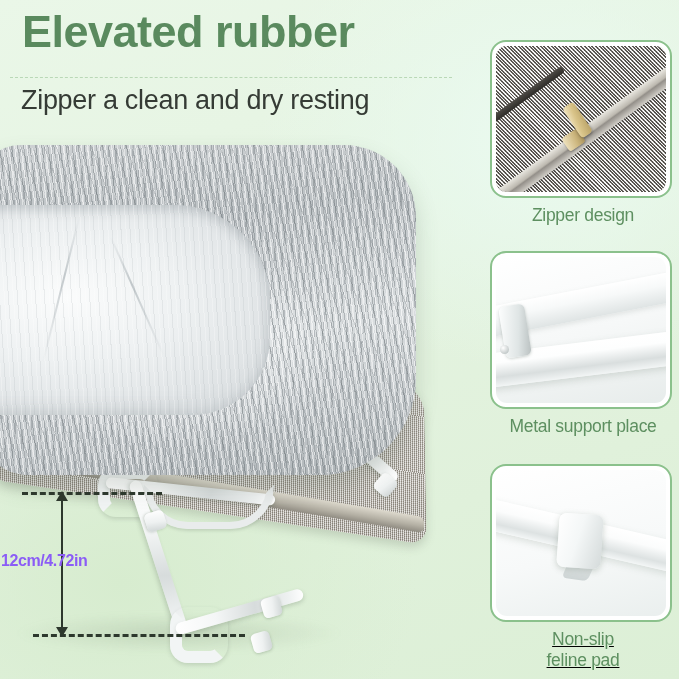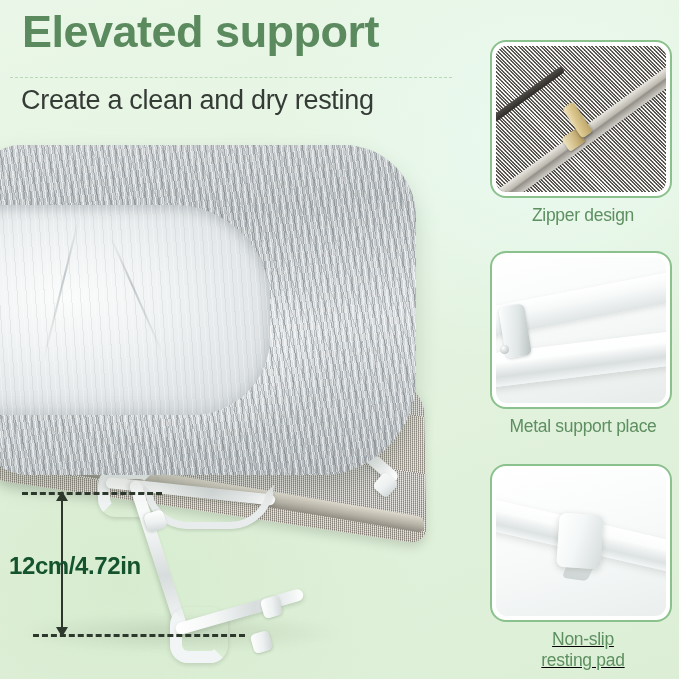--- a/index.html
+++ b/index.html
@@ -276,25 +276,25 @@
     left: -5px;
     width: 0; height: 0;
     border-left: 6px solid transparent;
     border-right: 6px solid transparent;
   }
   .dim-arrow::before { top: -9px; border-bottom: 10px solid #2d382d; }
   .dim-arrow::after { bottom: -9px; border-top: 10px solid #2d382d; }
 
   .dim-label {
     position: absolute;
-    left: 9px;
+    left: 1px;
     top: 552px;
-    font-size: 24px;
+    font-size: 16px;
     font-weight: bold;
-    color: #14532d;
+    color: #8b5cf6;
     letter-spacing: -0.4px;
     white-space: nowrap;
   }
 
   
   .features {
     position: absolute;
     left: 490px;
     top: 0;
     width: 189px;
@@ -449,26 +449,26 @@
     border-radius: 0 0 5px 5px;
   }
 </style>
 </head>
 <body>
 
 <div id="poster">
 
   <div class="bg-wash"></div>
 
-  <div class="headline">Elevated support</div>
+  <div class="headline">Elevated rubber</div>
 
   <div class="divider"></div>
 
   <div class="subhead">
-    <span class="ln">Create a clean and dry resting</span>
+    <span class="ln">Zipper a clean and dry resting</span>
   </div>
 
   <div class="product">
 
     <div class="ground-shadow"></div>
 
     <div class="deck"></div>
     <div class="deck-edge"></div>
 
     <div class="tube rail-right"></div>
@@ -536,18 +536,18 @@
       <div class="frame">
         <div class="frame-inner">
           <div class="thumb-pad"></div>
           <div class="pd-tube"></div>
           <div class="pd-tab"></div>
           <div class="pd-pad"></div>
         </div>
       </div>
       <div class="cap">
         <span class="ln">Non-slip</span>
-        <span class="ln">resting pad</span>
+        <span class="ln">feline pad</span>
       </div>
     </div>
 
   </div>
 </div>
 
 </body></html>

